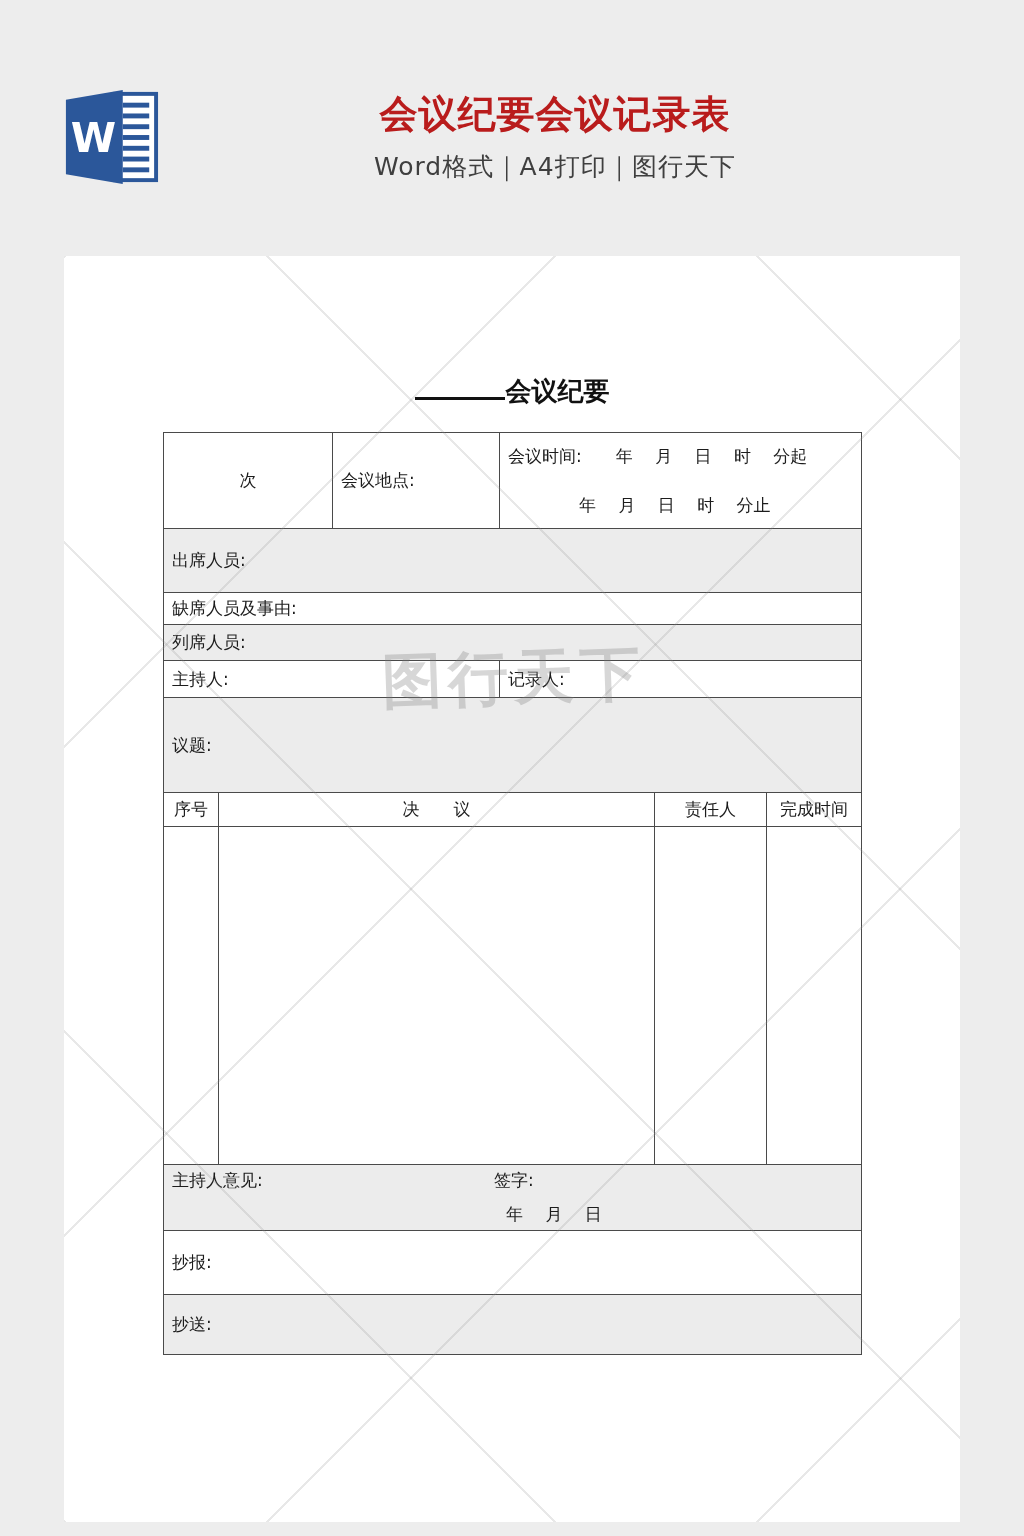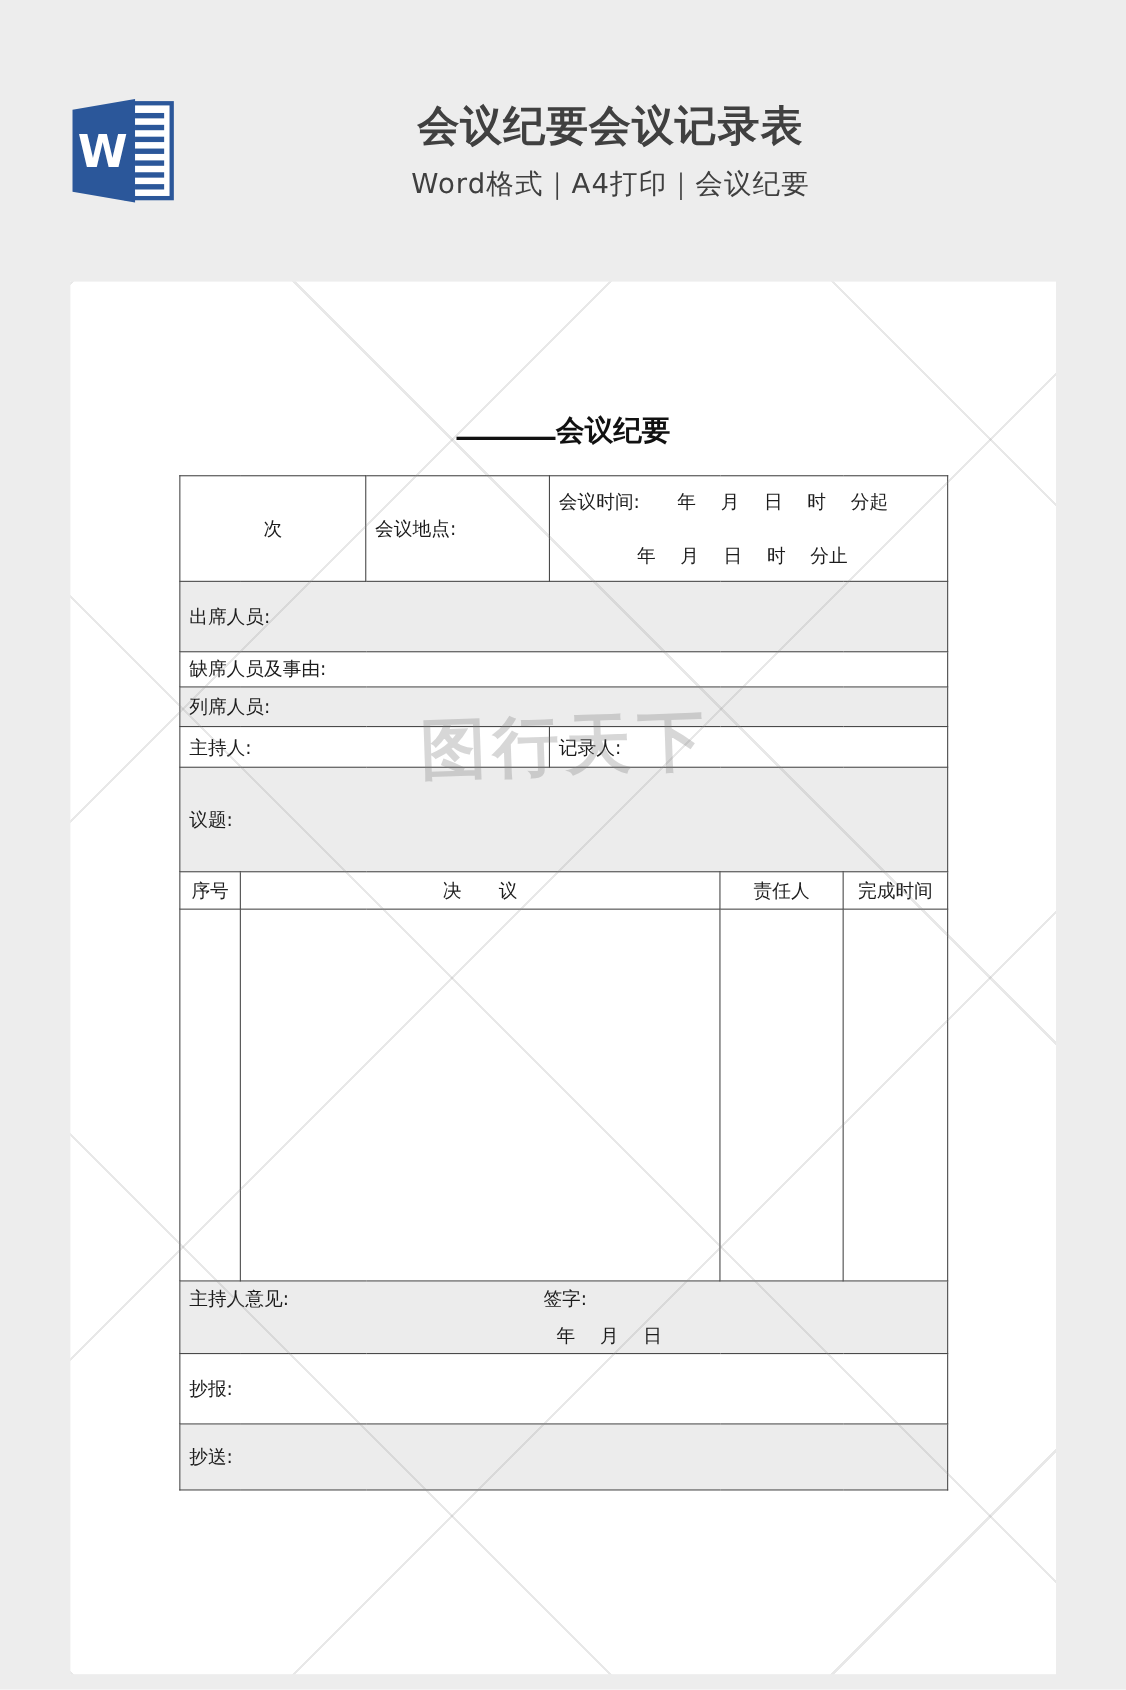--- a/index.html
+++ b/index.html
@@ -10,21 +10,21 @@
     color:#1c1c1c;
     position:relative;
     overflow:hidden;
   }
 
   
   .header { position:absolute; left:0; top:0; width:1024px; height:256px; }
   .word-icon { position:absolute; left:62px; top:88px; width:98px; height:98px; }
   .header-text { position:absolute; left:86px; right:0; top:92px; text-align:center; }
   .header-title {
-    font-size:38px; font-weight:bold; color:#404040; letter-spacing:1px;
+    font-size:38px; font-weight:bold; color:#b91c1c; letter-spacing:1px;
     line-height:1.2;
     text-align:center;
   }
   .header-subtitle {
     margin-top:12px; font-size:25px; color:#3f3f3f; letter-spacing:1px;
   }
 
   
   .page {
     position:absolute; left:64px; top:256px; width:896px; height:1266px;
@@ -98,21 +98,21 @@
       <rect x="62" y="48" width="27" height="5" fill="#2b579a"></rect>
       <rect x="62" y="59" width="27" height="5" fill="#2b579a"></rect>
       <rect x="62" y="70" width="27" height="5" fill="#2b579a"></rect>
       <rect x="62" y="81" width="27" height="5" fill="#2b579a"></rect>
       <polygon points="4,12 62,2 62,98 4,88" fill="#2b579a"></polygon>
       <text x="32" y="65" font-size="42" font-weight="bold" fill="#ffffff" text-anchor="middle" font-family="DejaVu Sans, sans-serif">W</text>
     </svg>
   </div>
   <div class="header-text">
     <div class="header-title">会议纪要会议记录表</div>
-    <div class="header-subtitle">Word格式｜A4打印｜会议纪要</div>
+    <div class="header-subtitle">Word格式｜A4打印｜图行天下</div>
   </div>
 </div>
 
 <div class="page">
 
   <div class="doc-title"><span class="blank-line"></span><span>会议纪要</span></div>
 
   <table class="form">
     <colgroup>
       <col style="width:55px">

